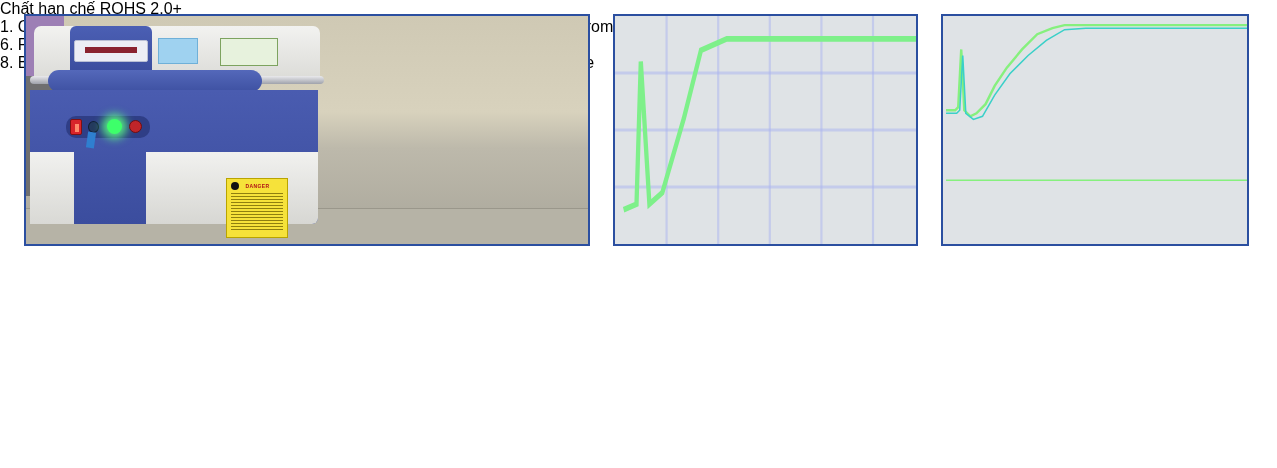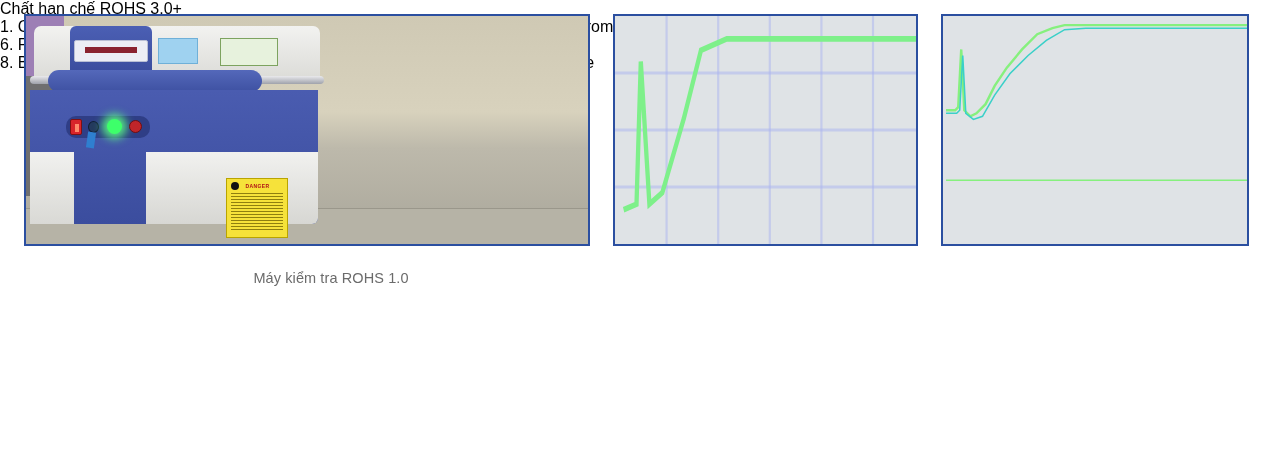--- a/index.html
+++ b/index.html
@@ -196,21 +196,20 @@
             <div class="p1-kb-keys">
               <div class="p1-kb-row"><i></i><i></i><i></i><i></i><i></i><i></i><i></i><i></i><i></i><i></i><i></i><i></i><i></i><i></i><i></i><i></i><i></i><i></i><i></i><i></i></div>
               <div class="p1-kb-row"><i></i><i></i><i></i><i></i><i></i><i></i><i></i><i></i><i></i><i></i><i></i><i></i><i></i><i></i><i></i><i></i><i></i><i></i><i></i><i></i></div>
               <div class="p1-kb-row"><i></i><i></i><i></i><i></i><i></i><i></i><i></i><i></i><i></i><i></i><i></i><i></i><i></i><i></i><i></i><i></i><i></i><i></i><i></i><i></i></div>
               <div class="p1-kb-row"><i></i><i></i><i></i><i></i><i></i><i></i><i></i><i></i><i></i><i></i><i></i><i></i><i></i><i></i><i></i><i></i><i></i><i></i><i></i><i></i></div>
               <div class="p1-kb-row"><i></i><i></i><i></i><i></i><i></i><i></i><i></i><i></i><i></i><i></i><i></i><i></i><i></i><i></i><i></i><i></i><i></i><i></i><i></i><i></i></div>
             </div>
           </div>
         </div>
       </div>
-      <div class="caption" id="cap1">Máy kiểm tra ROHS 1.0</div>
     </div>
 
     <div class="figure" id="fig2">
       <div class="photo-frame">
         <div class="photo">
           <div class="p2-bg"></div>
           <div class="p2-window"></div>
 
           <div class="p2-tv">
             <div class="p2-tv-diag">
@@ -408,19 +407,19 @@
 
           </div>
           <div class="p3-stand"></div>
         </div>
       </div>
 
     </div>
   </div>
 
   <div class="content">
-    <div class="heading">Chất hạn chế ROHS 3.0+</div>
+    <div class="heading">Chất hạn chế ROHS 2.0+</div>
     <div class="chem-line" id="line1">1. Cd cadmium   2. Pb lead    3. Hg thủy ngân  4.  Cr6+ crom hexavalent   5. PBBs polybrominated biphenyls</div>
     <div class="chem-line" id="line2">6. PBDEs polybrominated diphenyl ethers    7. DEHP di ( 2-ethylhexyl ) phthalate</div>
     <div class="chem-line" id="line3">8. BBP butyl benzyl phthalate    9. DBP dibutyl phthalate    10. DIBP diisobutyl phthalate</div>
   </div>
 
 </div>
 
 </body></html>

